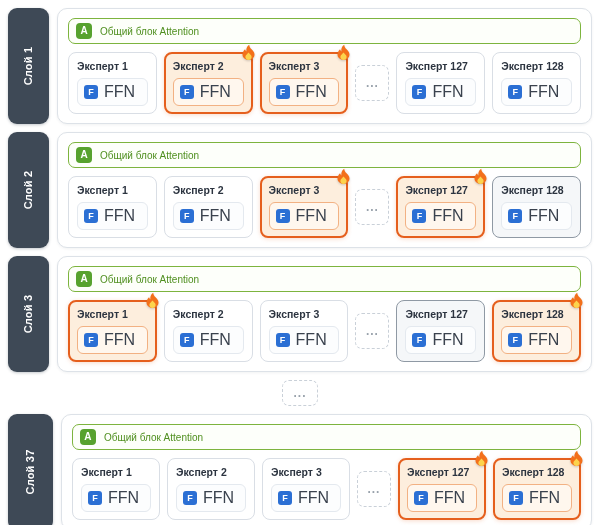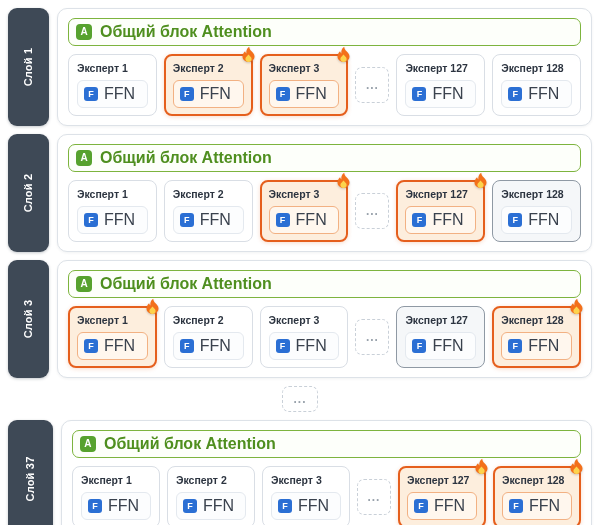--- a/index.html
+++ b/index.html
@@ -7,21 +7,21 @@
   body{background:#ffffff;font-family:"Liberation Sans",sans-serif;overflow:hidden}
   .wrap{width:600px;height:525px;padding:8px 8px 6px 8px;display:flex;flex-direction:column;gap:8px}
 
   .layer-row{display:flex;gap:8px;flex:0 0 auto}
   .layer-tab{flex:0 0 41px;background:#3e4956;border-radius:9px;display:flex;align-items:center;justify-content:center;box-shadow:0 1px 3px rgba(25,39,55,.25)}
   .layer-tab-text{transform:rotate(-90deg);white-space:nowrap;color:#fff;font-size:11px;font-weight:bold;letter-spacing:.2px}
 
   .layer-card{flex:1;min-width:0;background:#fff;border:1px solid #dde2e8;border-radius:10px;box-shadow:0 1px 3px rgba(25,39,55,.06);padding:9px 10px;display:flex;flex-direction:column;gap:8px}
 
   .attention{display:flex;align-items:center;gap:8px;border:1.5px solid #7db43e;border-radius:7px;background:#fdfffa;padding:4px 7px}
-  .att-label{color:#4f8f1f;font-size:16px;font-weight:bold}
+  .att-label{color:#4f8f1f;font-size:10px;font-weight:normal}
 
   .badge{display:inline-flex;align-items:center;justify-content:center;border-radius:4px;color:#fff;font-weight:bold;flex:0 0 auto;line-height:1}
   .badge.a{width:16px;height:16px;background:#57a22e;font-size:10px}
   .badge.f{width:14px;height:14px;background:#2b6fd4;font-size:9px;border-radius:3px}
 
   .experts{display:flex;gap:7px;align-items:center}
   .expert{position:relative;flex:1;min-width:0;background:#fff;border:1px solid #d9dee5;border-radius:8px;padding:7px 8px;display:flex;flex-direction:column;gap:6px}
   .expert-name{font-size:10.5px;font-weight:bold;color:#2c3440;white-space:nowrap;overflow:hidden}
   .ffn{display:flex;align-items:center;gap:6px;border:1px solid #e4e9ef;border-radius:6px;background:#fcfdfe;padding:4px 6px}
   .ffn-label{font-size:16px;color:#3a424e}

